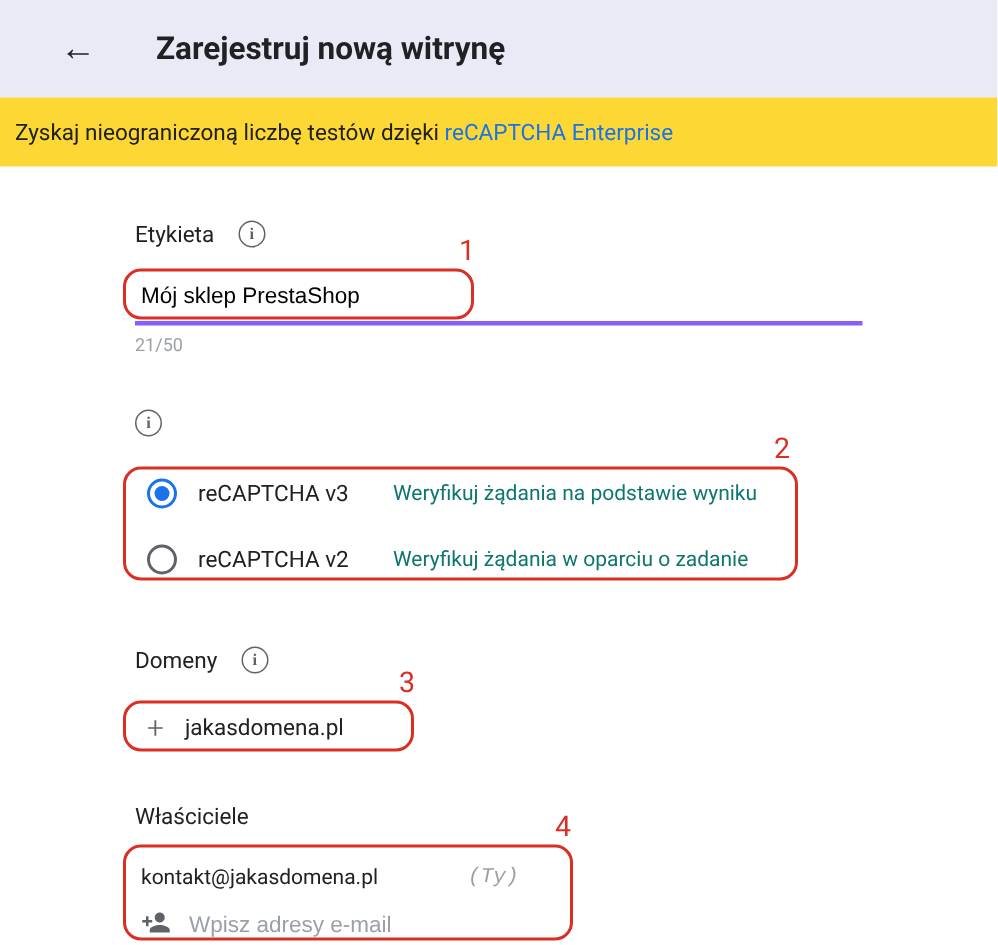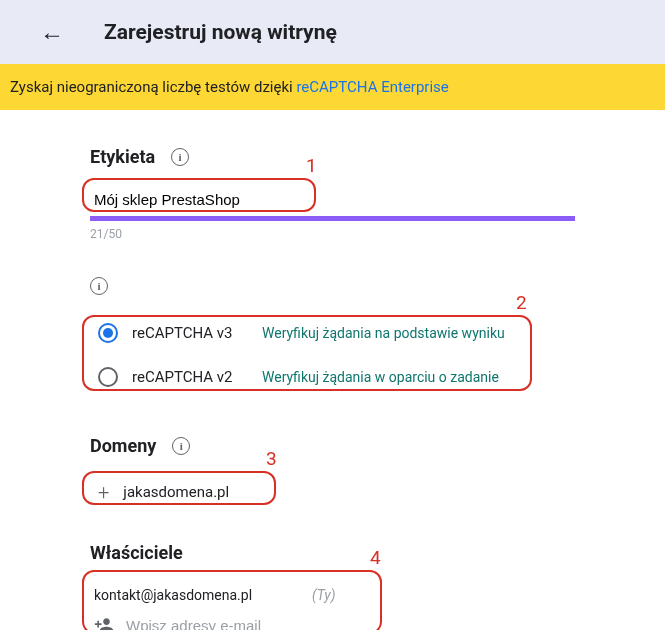--- a/index.html
+++ b/index.html
@@ -43,41 +43,41 @@
     .section {
       margin-top: 36px;
       position: relative;
     }
     .section-header {
       display: flex;
       align-items: center;
       margin-bottom: 16px;
     }
     .section-title {
-      font-size: 18px;
-      font-weight: bold;
+      font-size: 15px;
+      font-weight: normal;
       margin-right: 16px;
     }
     .info-icon {
       width: 18px;
       height: 18px;
       border: 1.5px solid #5f6368;
       border-radius: 50%;
       display: inline-flex;
       align-items: center;
       justify-content: center;
       font-size: 11px;
       color: #5f6368;
       font-family: serif;
       font-weight: bold;
     }
     .text-input {
       width: 100%;
       border: none;
-      border-bottom: 5px solid #8b5cf6;
+      border-bottom: 3px solid #8b5cf6;
       padding: 8px 4px;
       font-size: 15px;
       outline: none;
       background: transparent;
     }
     .char-count {
       text-align: left;
       color: #9aa0a6;
       font-size: 12px;
       margin-top: 6px;
@@ -136,31 +136,32 @@
       color: #5f6368;
       margin-right: 14px;
       font-weight: 300;
       margin-left: 4px;
     }
     .domain-text {
       font-size: 15px;
     }
     .owner-row {
       display: flex;
-      align-items: center;
+      align-items: flex-end;
       padding: 6px 4px;
     }
     .owner-email {
       font-size: 14px;
     }
     .owner-you {
       font-size: 14px;
       color: #9aa0a6;
       font-style: italic;
       margin-left: 60px;
+      font-family: Liberation Mono, monospace;
     }
     .add-person-icon {
       width: 20px;
       height: 20px;
       margin-right: 12px;
       position: relative;
       display: inline-block;
     }
     .add-person-icon svg { fill: #5f6368; }
     .email-input {

